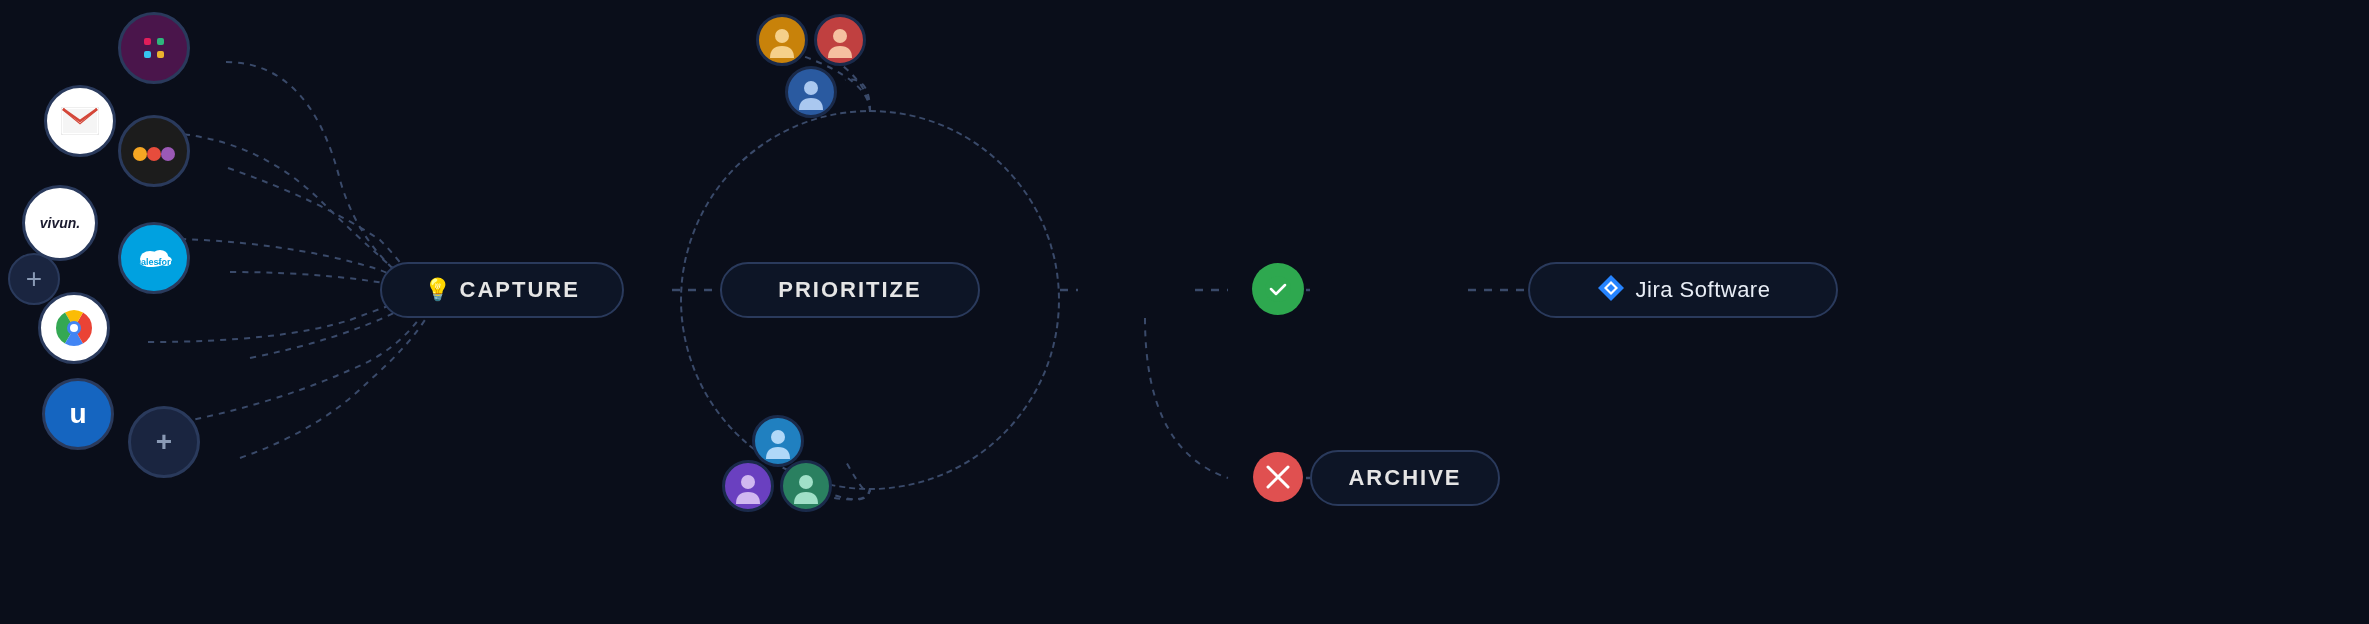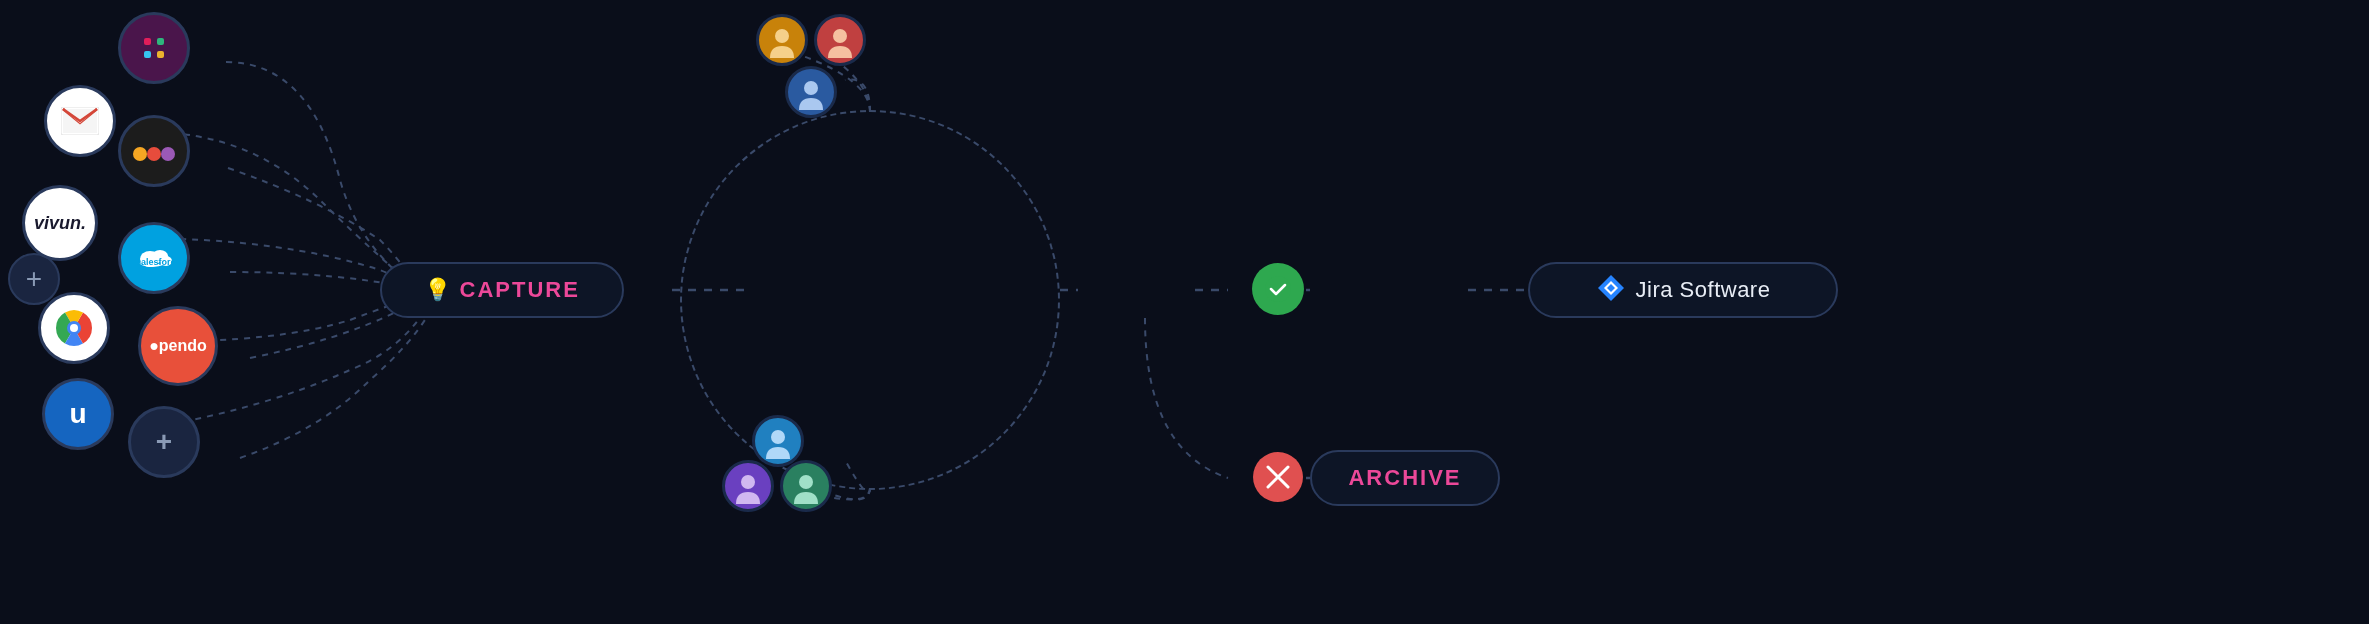--- a/index.html
+++ b/index.html
@@ -25,21 +25,21 @@
       background: #0d1526;
       display: flex;
       align-items: center;
       justify-content: center;
       gap: 8px;
       padding: 0 28px;
       height: 56px;
       white-space: nowrap;
     }
     .pill-label {
-      color: #ec4899;
+      color: #e5e5e5;
       font-size: 22px;
       font-weight: 700;
       letter-spacing: 2px;
       text-transform: uppercase;
     }
     
     .app-icon {
       position: absolute;
       border-radius: 50%;
       width: 72px;
@@ -202,21 +202,21 @@
 
   <div class="app-icon" style="left: 118px; top: 115px; background: #1c1c1c; border-color: #2a3a5c; width: 72px; height: 72px;">
     <svg width="44" height="34" viewBox="0 0 44 34">
       <circle cx="8" cy="20" r="7" fill="#f5a623"></circle>
       <circle cx="22" cy="20" r="7" fill="#e74c3c"></circle>
       <circle cx="36" cy="20" r="7" fill="#9b59b6"></circle>
     </svg>
   </div>
 
   <div class="app-icon" style="left: 22px; top: 185px; background: #ffffff; border-color: #2a3a5c; width: 76px; height: 76px;">
-    <span style="color: #1a1a2e; font-size: 18px; font-weight: 800; font-style: italic;">vivun.</span>
+    <span style="color: #1a1a2e; font-size: 14px; font-weight: 800; font-style: italic;">vivun.</span>
   </div>
 
   <div class="app-icon" style="left: 118px; top: 222px; background: #00a1e0; border-color: #2a3a5c;">
     <svg width="44" height="34" viewBox="0 0 44 34">
       <ellipse cx="18" cy="18" rx="10" ry="8" fill="white"></ellipse>
       <ellipse cx="28" cy="15" rx="8" ry="6" fill="white"></ellipse>
       <ellipse cx="34" cy="20" rx="6" ry="5" fill="white"></ellipse>
       <path d="M8 22 Q18 28 34 22" stroke="white" stroke-width="2" fill="none"></path>
       <text x="4" y="24" font-size="9" fill="#00a1e0" font-weight="bold">salesforce</text>
     </svg>
@@ -230,37 +230,37 @@
       <path d="M20 20 L29 4.6 A18 18 0 0 0 11 4.6 Z" fill="#fbbc05"></path>
       <path d="M20 20 L11 4.6 A18 18 0 0 0 2 20 Z" fill="#34a853"></path>
       <path d="M20 20 L2 20 A18 18 0 0 0 11 35.4 Z" fill="#34a853"></path>
       <path d="M20 20 L11 35.4 A18 18 0 0 0 29 35.4 Z" fill="#4285f4"></path>
       <path d="M20 20 L29 35.4 A18 18 0 0 0 38 20 Z" fill="#ea4335"></path>
       <circle cx="20" cy="20" r="7" fill="#4285f4"></circle>
       <circle cx="20" cy="20" r="4" fill="white"></circle>
     </svg>
   </div>
 
-  <div class="app-icon" style="left: 138px; top: 306px; background: #e8503a; border-color: #2a3a5c; width: 80px; height: 80px;">
-    <span style="color: white; font-size: 16px; font-weight: 700;">●pendo</span>
-  </div>
 
   <div class="app-icon" style="left: 42px; top: 378px; background: #1565c0; border-color: #2a3a5c;">
     <span style="color: white; font-size: 28px; font-weight: 700;">u</span>
   </div>
 
   <div class="app-icon" style="left: 128px; top: 406px; background: #1a2540; border-color: #2a3a5c;">
     <span style="color: #8a9ab5; font-size: 28px;">+</span>
   </div>
 
   <div class="pill" style="left: 380px; top: 262px; width: 244px;">
     <span style="font-size: 22px;">💡</span>
     <span class="pill-label">CAPTURE</span>
   </div>
 
+  <div class="pill" style="left: 720px; top: 262px; width: 260px;">
+    <span class="pill-label">PRIORITIZE</span>
+  </div>
 
   <div class="avatar" style="left: 756px; top: 14px; background: #c8820a; border: 3px solid #1a2a4a;">
     <svg width="36" height="36" viewBox="0 0 36 36">
       <circle cx="18" cy="14" r="7" fill="#f5d08a"></circle>
       <path d="M6 36 Q6 24 18 24 Q30 24 30 36Z" fill="#f5d08a"></path>
     </svg>
   </div>
 
   <div class="avatar" style="left: 814px; top: 14px; background: #c04040; border: 3px solid #1a2a4a;">
     <svg width="36" height="36" viewBox="0 0 36 36">

